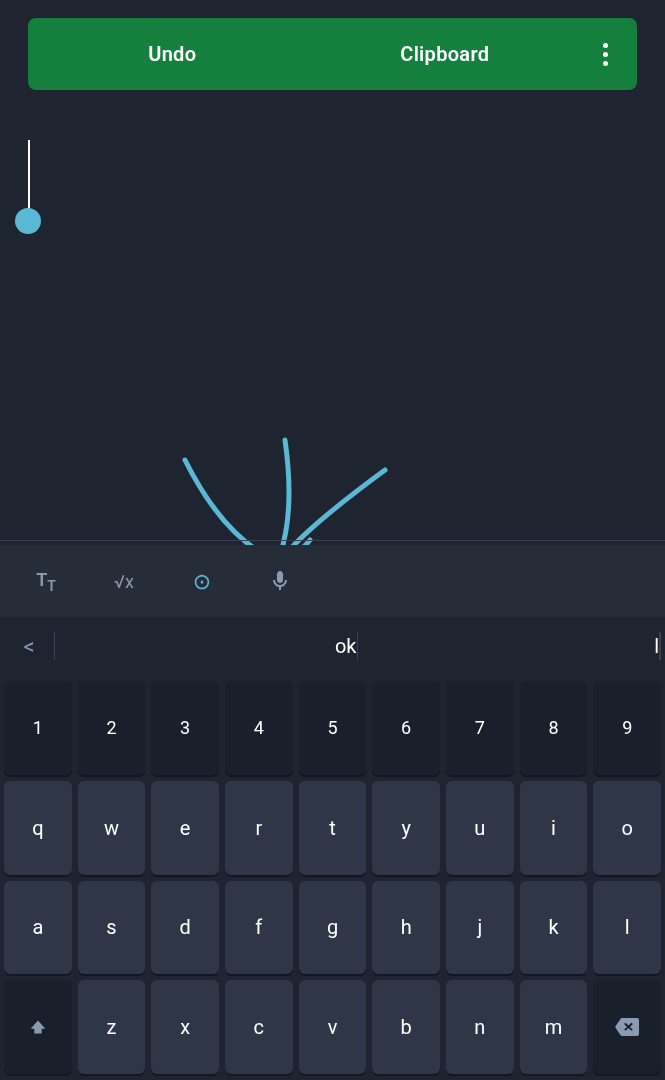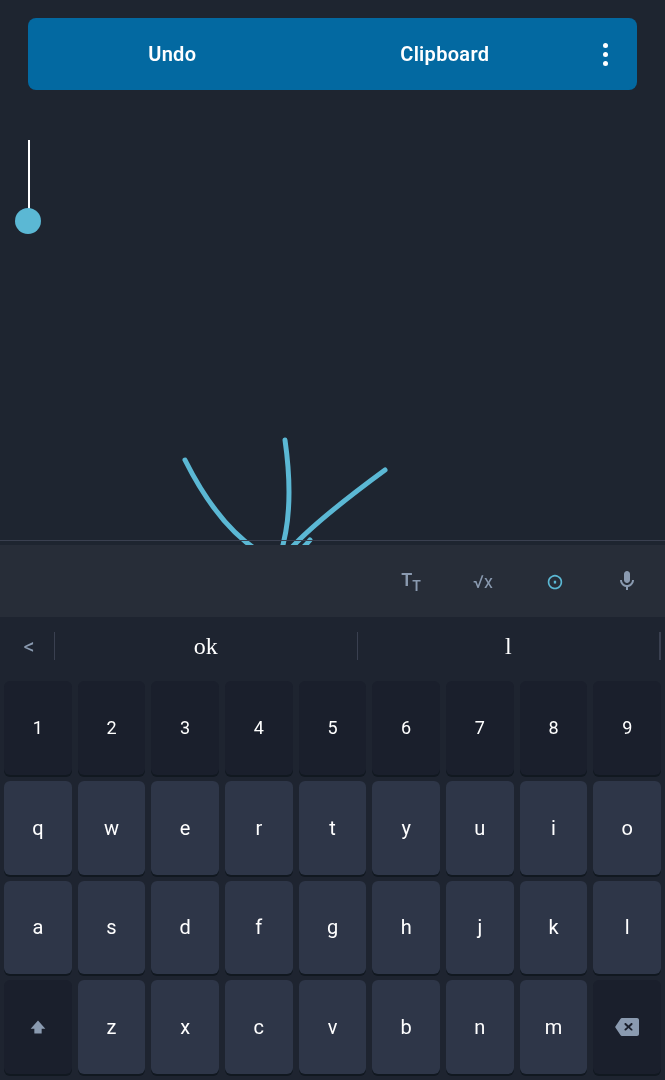--- a/index.html
+++ b/index.html
@@ -12,21 +12,21 @@
       font-family: 'Roboto', Arial, sans-serif;
       position: relative;
     }
 
     
     .context-menu {
       position: absolute;
       top: 18px;
       left: 28px;
       right: 28px;
-      background: #0369a1;
+      background: #15803d;
       border-radius: 8px;
       height: 72px;
       display: flex;
       align-items: center;
       padding: 0 8px;
       z-index: 100;
     }
 
     .context-menu-btn {
       flex: 1;
@@ -115,23 +115,22 @@
     
     .keyboard-toolbar {
       position: absolute;
       top: 545px;
       left: 0;
       right: 0;
       height: 72px;
       background: #272d38;
       display: flex;
       align-items: center;
-      padding: 0 8px;
-      gap: 12px;
-      justify-content: flex-end;
+      padding: 0 16px;
+      gap: 18px;
     }
 
     .toolbar-btn {
       display: flex;
       align-items: center;
       justify-content: center;
       width: 60px;
       height: 48px;
       cursor: pointer;
       color: #8a9ab0;
@@ -162,26 +161,25 @@
       justify-content: center;
       color: #8a9ab0;
       font-size: 22px;
       cursor: pointer;
     }
 
     .suggestion-item {
       flex: 1;
       display: flex;
       align-items: center;
-      justify-content: center;
+      justify-content: flex-end;
       color: #ffffff;
-      font-size: 24px;
+      font-size: 20px;
       cursor: pointer;
       height: 100%;
-      font-family: Liberation Serif, serif;
     }
 
     .suggestion-divider {
       width: 1px;
       height: 28px;
       background: #3a4050;
     }
 
     
     .keyboard {

